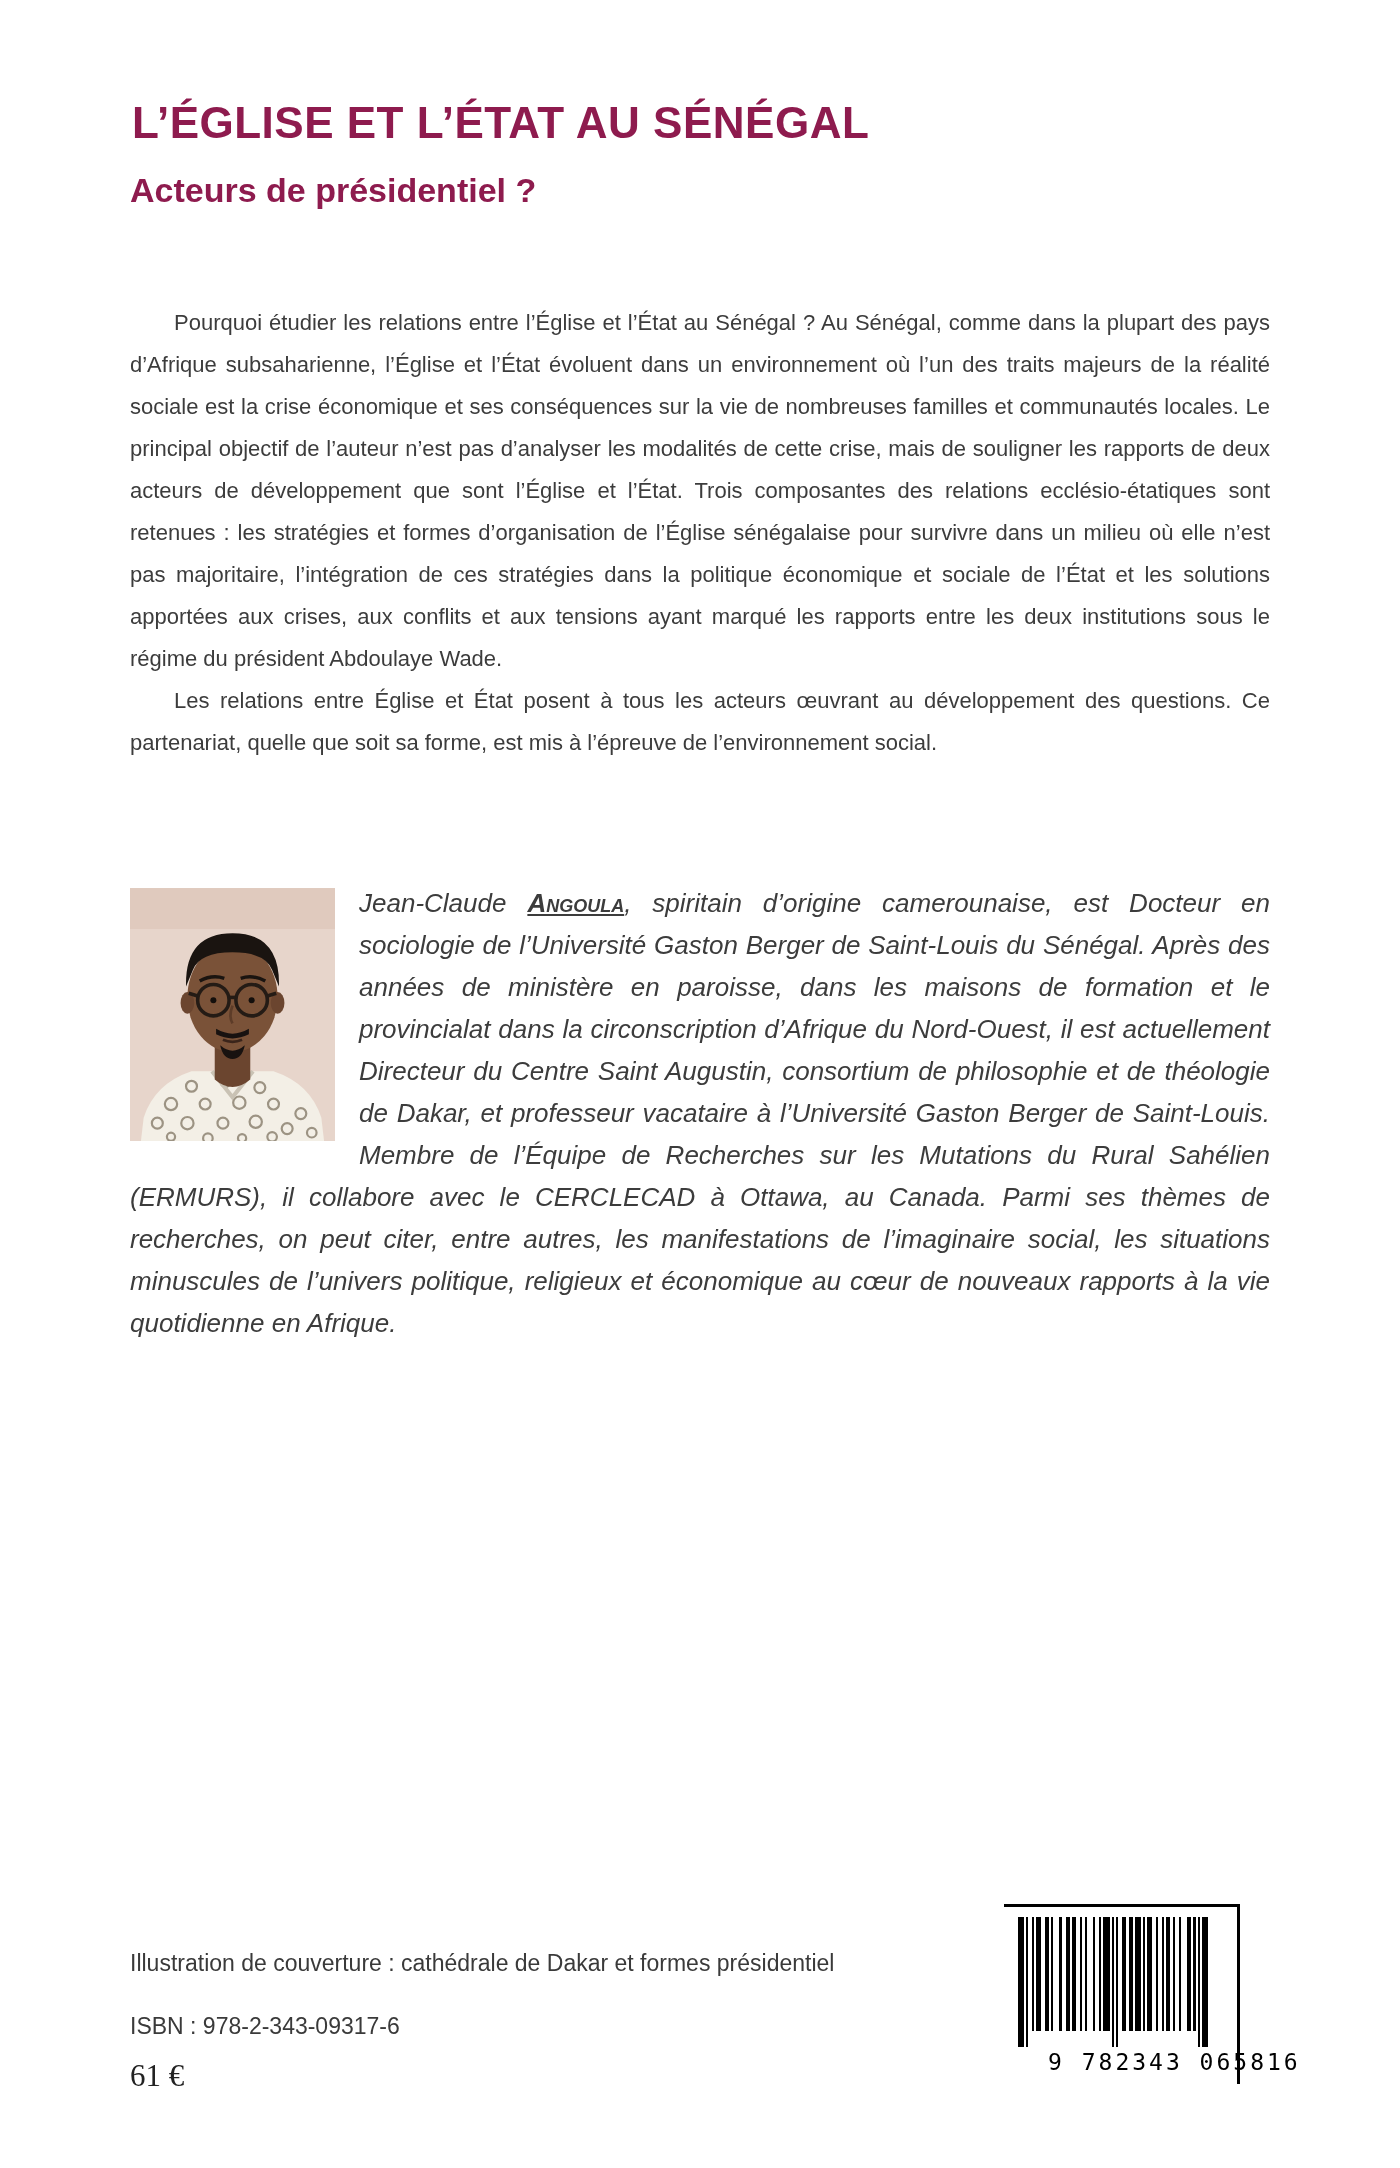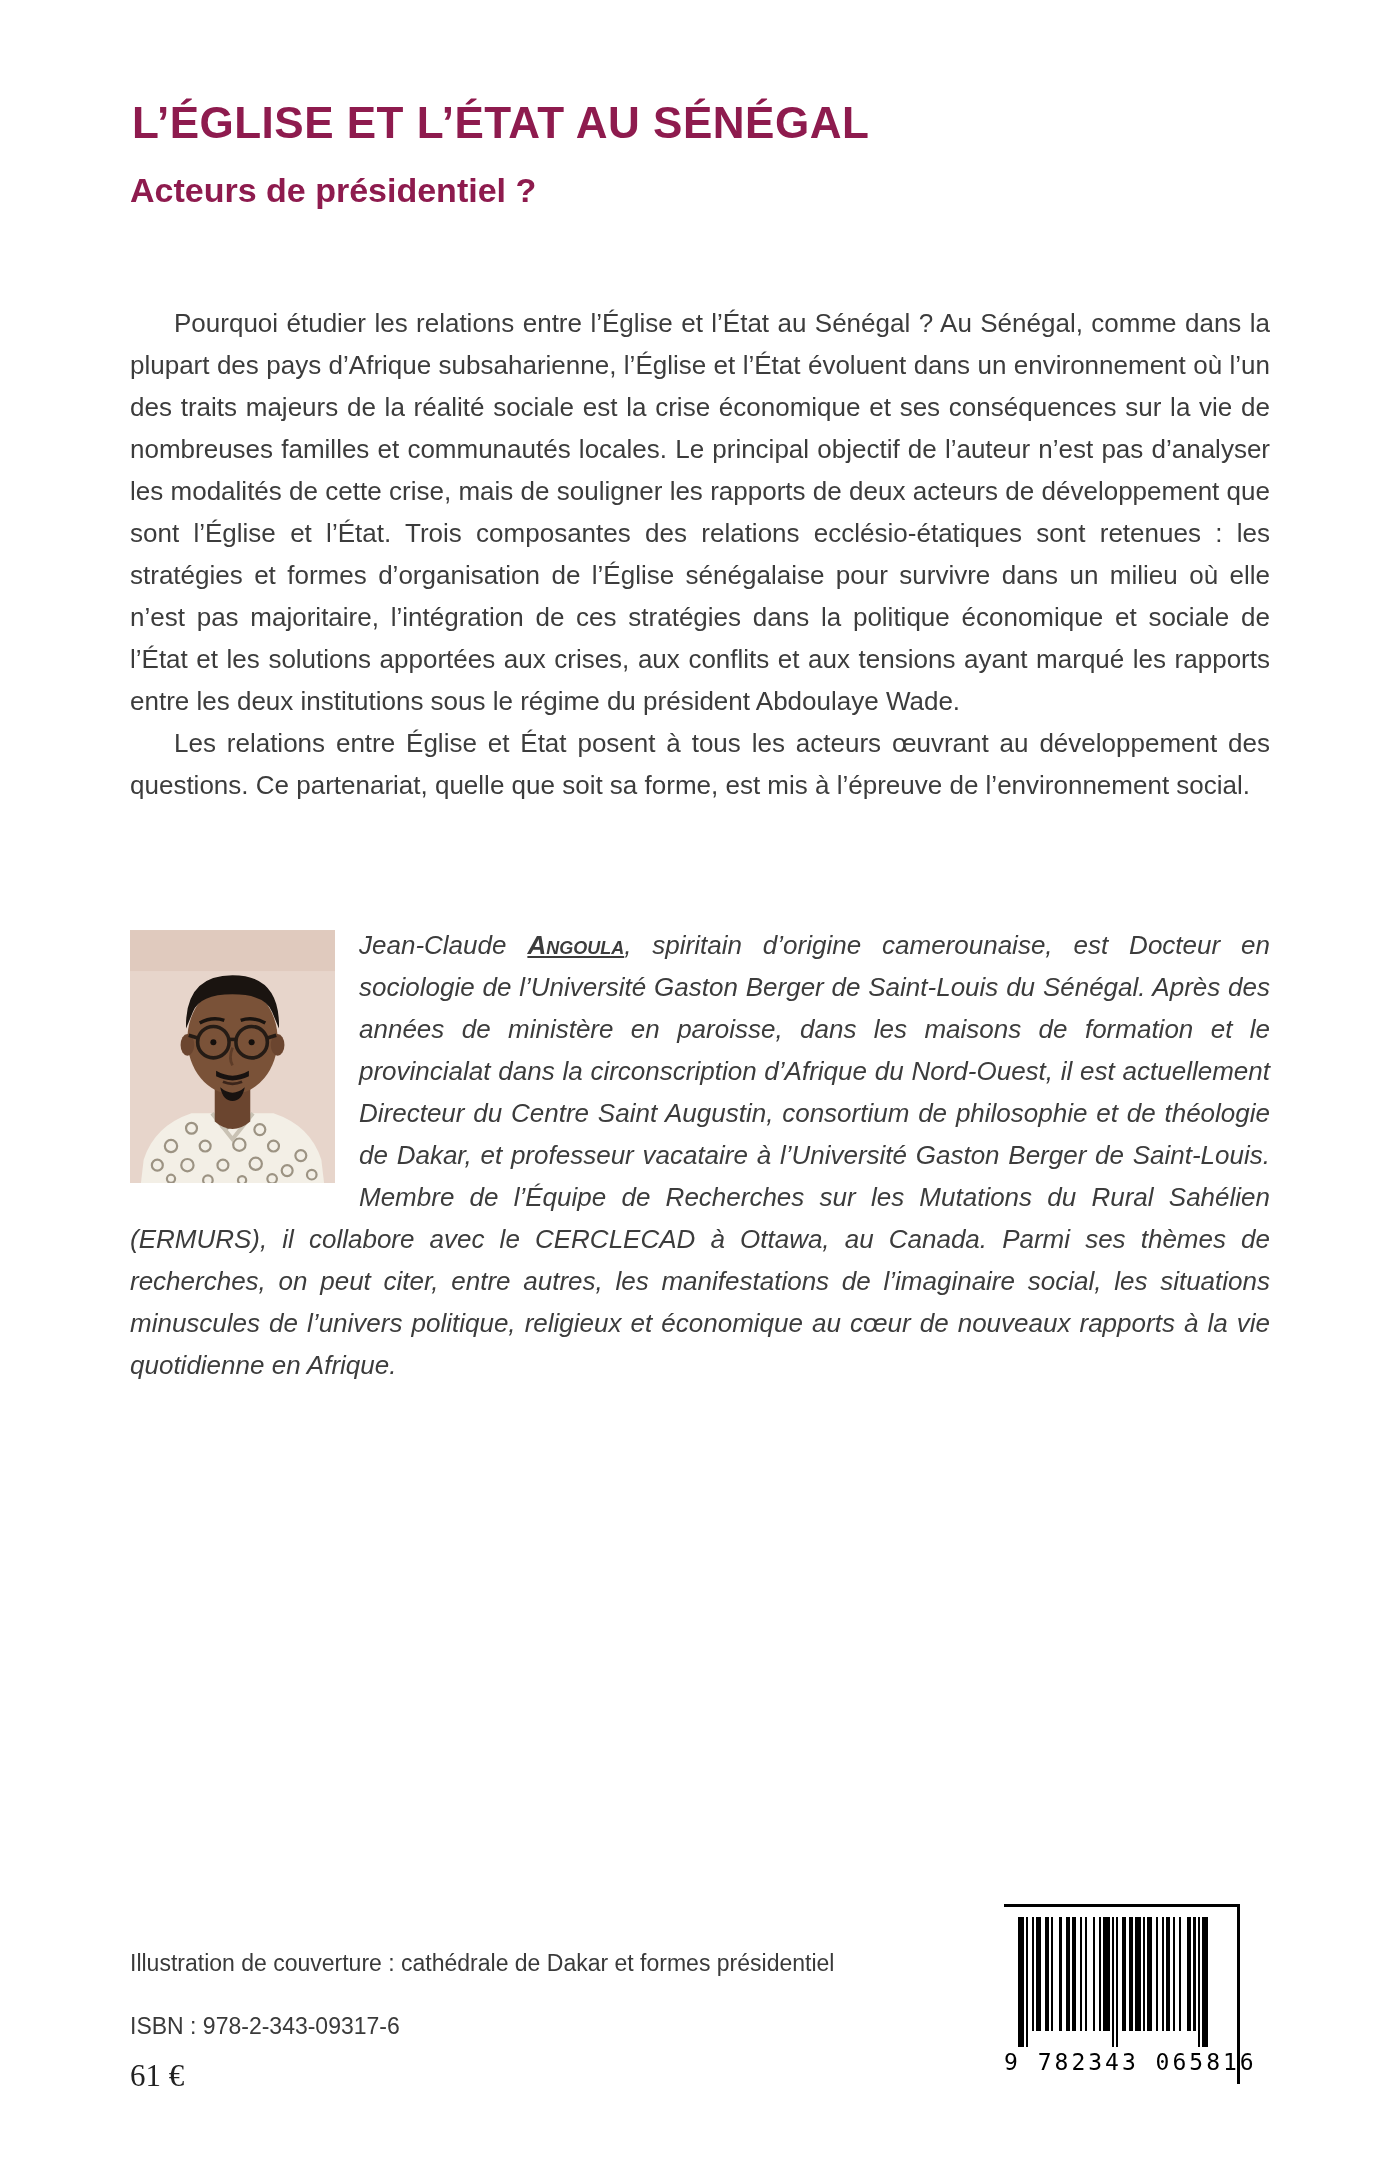--- a/index.html
+++ b/index.html
@@ -34,21 +34,21 @@
   .book-subtitle{
     margin:24px 0 0 0;
     font-size:34px;
     font-weight:bold;
     color:var(--accent);
   }
   
   .synopsis{margin-top:92px;}
   .synopsis p{
     margin:0;
-    font-size:26px;
+    font-size:22px;
     line-height:42px;
     text-align:justify;
     text-indent:44px;
     color:var(--body-text);
   }
   
   .bio-section{margin-top:118px;}
   .bio-text{
     margin:0;
     font-size:26px;
@@ -111,20 +111,21 @@
     overflow:hidden;
   }
   .barcode-number{
     margin-top:2px;
     text-align:center;
     font-family:"DejaVu Sans Mono", monospace;
     font-size:23px;
     letter-spacing:3px;
     color:#000;
     white-space:nowrap;
+    margin-left:44px;
   }
   .clearfix::after{content:"";display:block;clear:both;}
 </style>
 </head>
 <body>
 
 <div class="page">
   <div class="content">
 
     <header class="cover-header">

